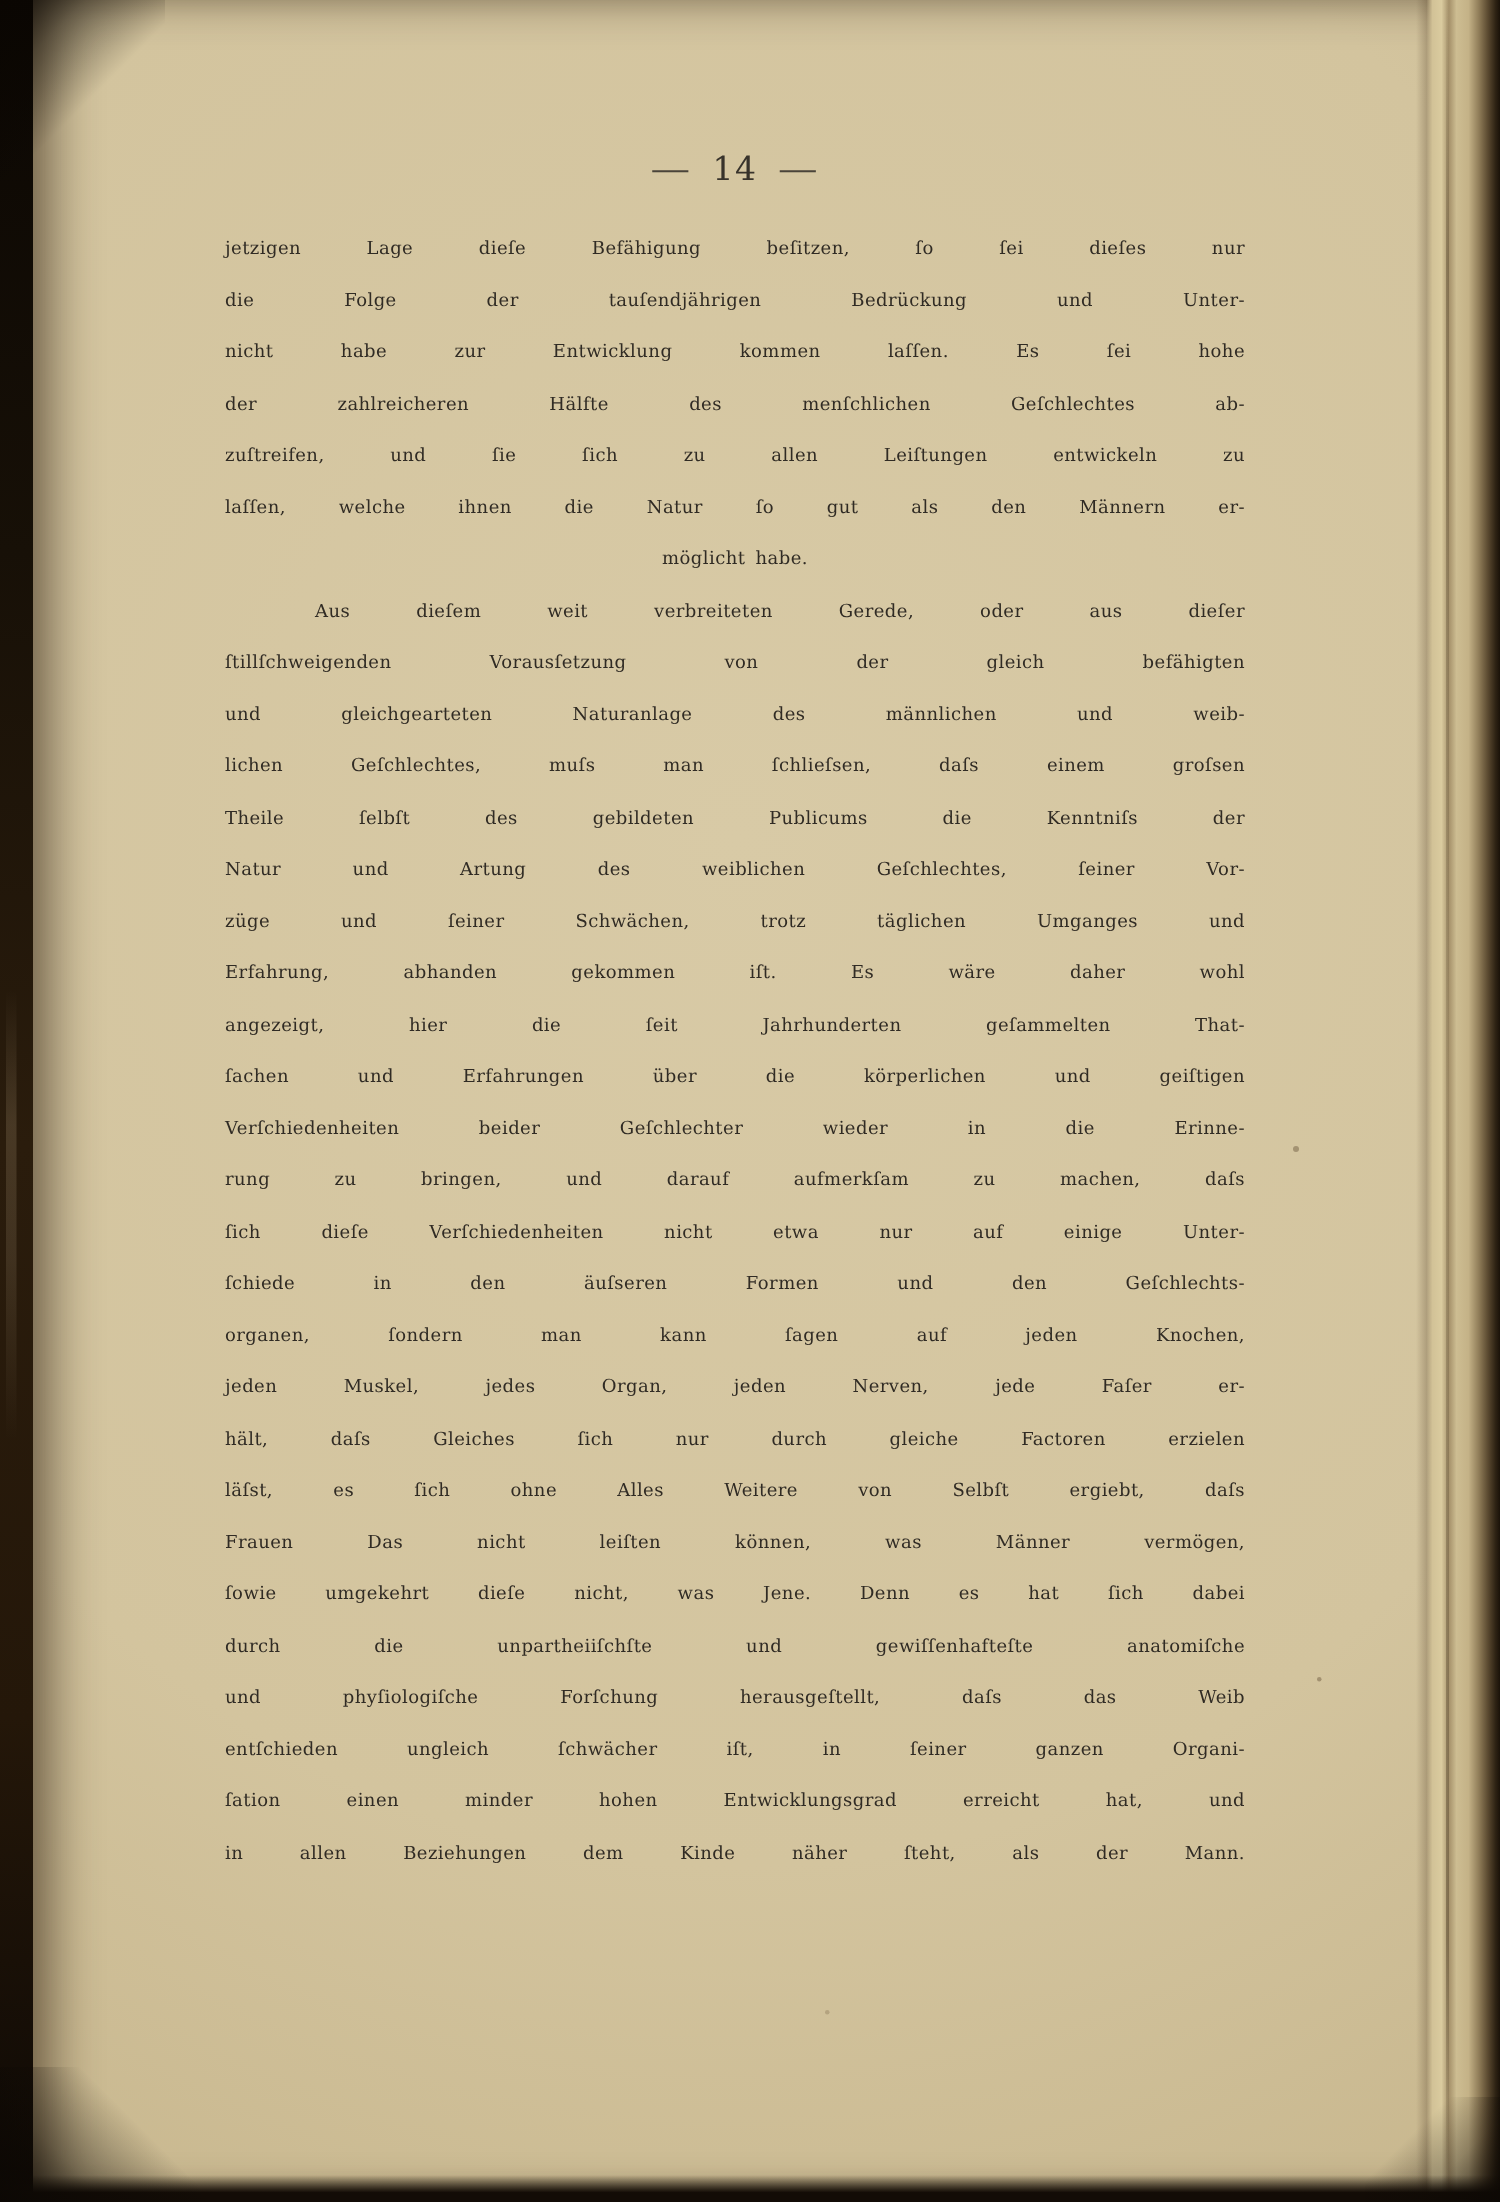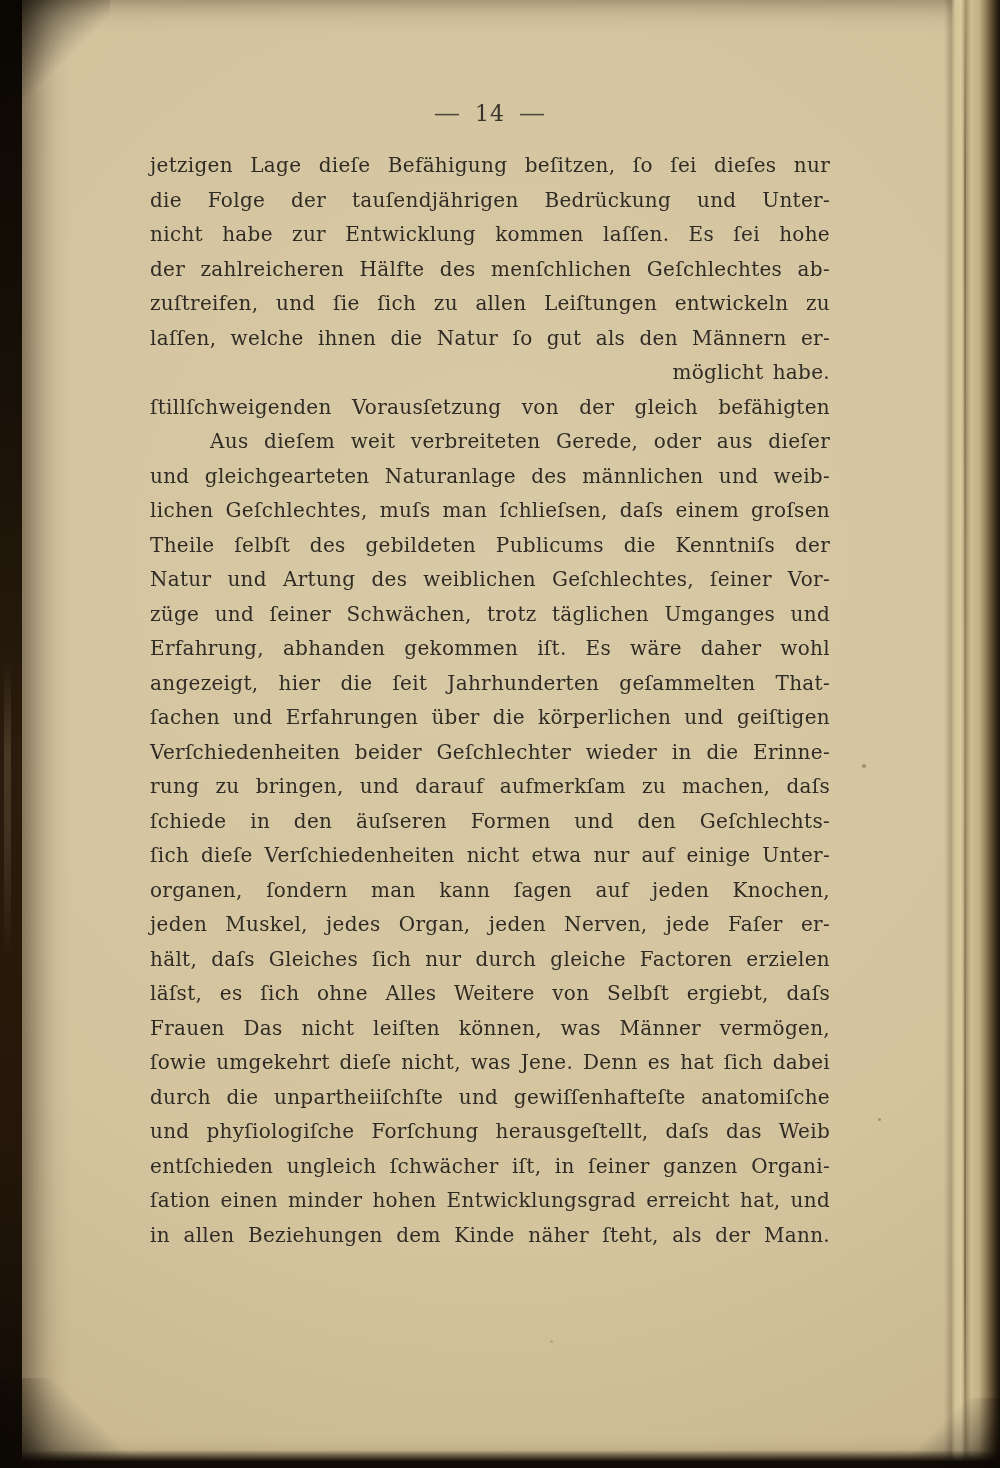--- a/index.html
+++ b/index.html
@@ -133,29 +133,29 @@
     margin-bottom: 20px;
     font-size: 22px;
     letter-spacing: 1px;
     color: #38332b;
   }
   .page-number .dash {
     color: #4a443a;
     transform: scaleX(1.2);
   }
   .text-block {
-    font-size: 20px;
+    font-size: 12px;
     line-height: 34.5px;
     letter-spacing: 0.3px;
     word-spacing: 2.5px;
   }
   .paragraph { margin: 0; }
   .line {
     white-space: normal;
-    text-align: right;
+    text-align: center;
   }
   .line.just {
     text-align: justify;
     text-align-last: justify;
   }
   .line.indent {
     text-indent: 60px;
   }
 </style>
 </head>
@@ -184,34 +184,34 @@
         <div class="paragraph">
           <div class="line just">jetzigen Lage dieſe Befähigung beſitzen, ſo ſei dieſes nur</div>
           <div class="line just">die Folge der tauſendjährigen Bedrückung und Unter-</div>
           <div class="line just">nicht habe zur Entwicklung kommen laſſen. Es ſei hohe</div>
           <div class="line just">der zahlreicheren Hälfte des menſchlichen Geſchlechtes ab-</div>
           <div class="line just">zuſtreifen, und ſie ſich zu allen Leiſtungen entwickeln zu</div>
           <div class="line just">laſſen, welche ihnen die Natur ſo gut als den Männern er-</div>
           <div class="line">möglicht habe.</div>
         </div>
         <div class="paragraph">
+          <div class="line indent just">Aus dieſem weit verbreiteten Gerede, oder aus dieſer</div>
           <div class="line just">ſtillſchweigenden Vorausſetzung von der gleich befähigten</div>
-          <div class="line indent just">Aus dieſem weit verbreiteten Gerede, oder aus dieſer</div>
           <div class="line just">und gleichgearteten Naturanlage des männlichen und weib-</div>
           <div class="line just">lichen Geſchlechtes, muſs man ſchlieſsen, daſs einem groſsen</div>
           <div class="line just">Theile ſelbſt des gebildeten Publicums die Kenntniſs der</div>
           <div class="line just">Natur und Artung des weiblichen Geſchlechtes, ſeiner Vor-</div>
           <div class="line just">züge und ſeiner Schwächen, trotz täglichen Umganges und</div>
           <div class="line just">Erfahrung, abhanden gekommen iſt. Es wäre daher wohl</div>
           <div class="line just">angezeigt, hier die ſeit Jahrhunderten geſammelten That-</div>
           <div class="line just">ſachen und Erfahrungen über die körperlichen und geiſtigen</div>
           <div class="line just">Verſchiedenheiten beider Geſchlechter wieder in die Erinne-</div>
           <div class="line just">rung zu bringen, und darauf aufmerkſam zu machen, daſs</div>
+          <div class="line just">ſich dieſe Verſchiedenheiten nicht etwa nur auf einige Unter-</div>
           <div class="line just">ſchiede in den äuſseren Formen und den Geſchlechts-</div>
-          <div class="line just">ſich dieſe Verſchiedenheiten nicht etwa nur auf einige Unter-</div>
           <div class="line just">organen, ſondern man kann ſagen auf jeden Knochen,</div>
           <div class="line just">jeden Muskel, jedes Organ, jeden Nerven, jede Faſer er-</div>
           <div class="line just">hält, daſs Gleiches ſich nur durch gleiche Factoren erzielen</div>
           <div class="line just">läſst, es ſich ohne Alles Weitere von Selbſt ergiebt, daſs</div>
           <div class="line just">Frauen Das nicht leiſten können, was Männer vermögen,</div>
           <div class="line just">ſowie umgekehrt dieſe nicht, was Jene. Denn es hat ſich dabei</div>
           <div class="line just">durch die unpartheiiſchſte und gewiſſenhafteſte anatomiſche</div>
           <div class="line just">und phyſiologiſche Forſchung herausgeſtellt, daſs das Weib</div>
           <div class="line just">entſchieden ungleich ſchwächer iſt, in ſeiner ganzen Organi-</div>
           <div class="line just">ſation einen minder hohen Entwicklungsgrad erreicht hat, und</div>

